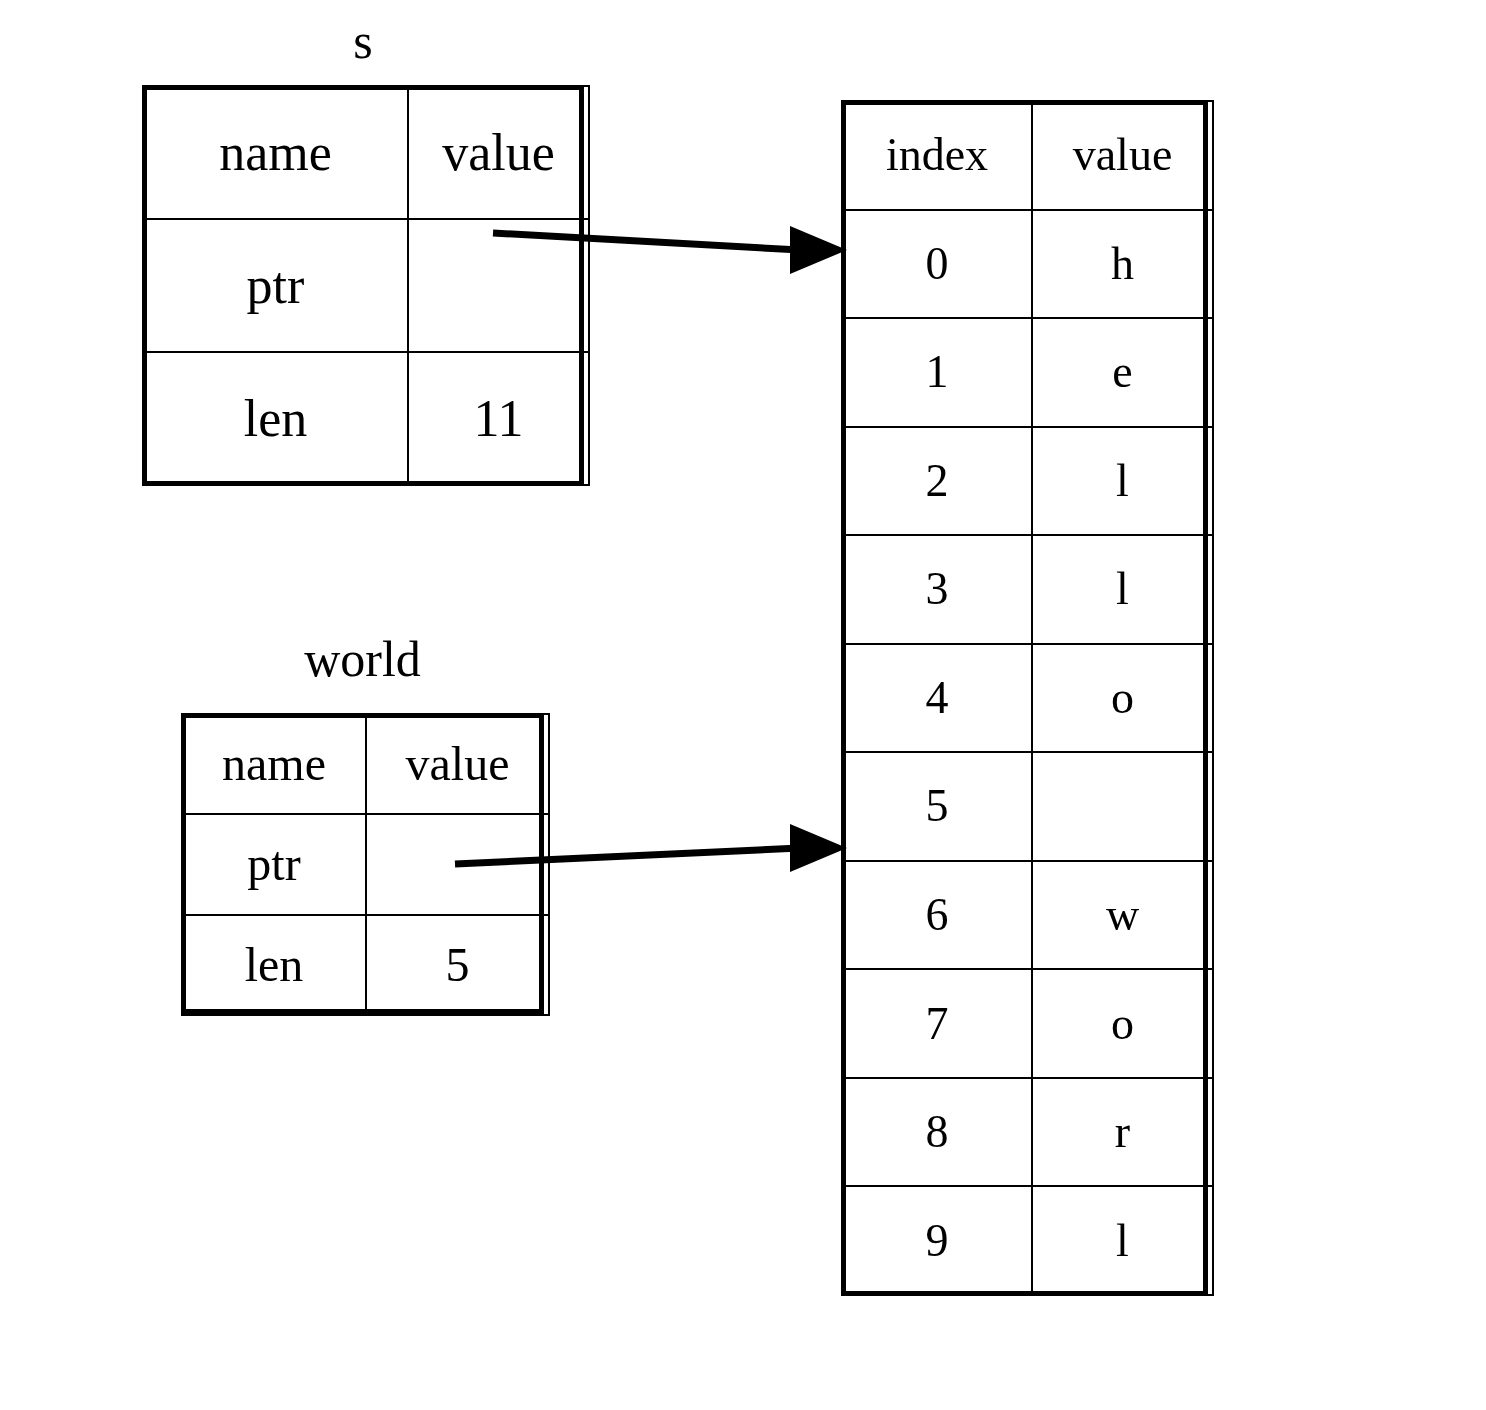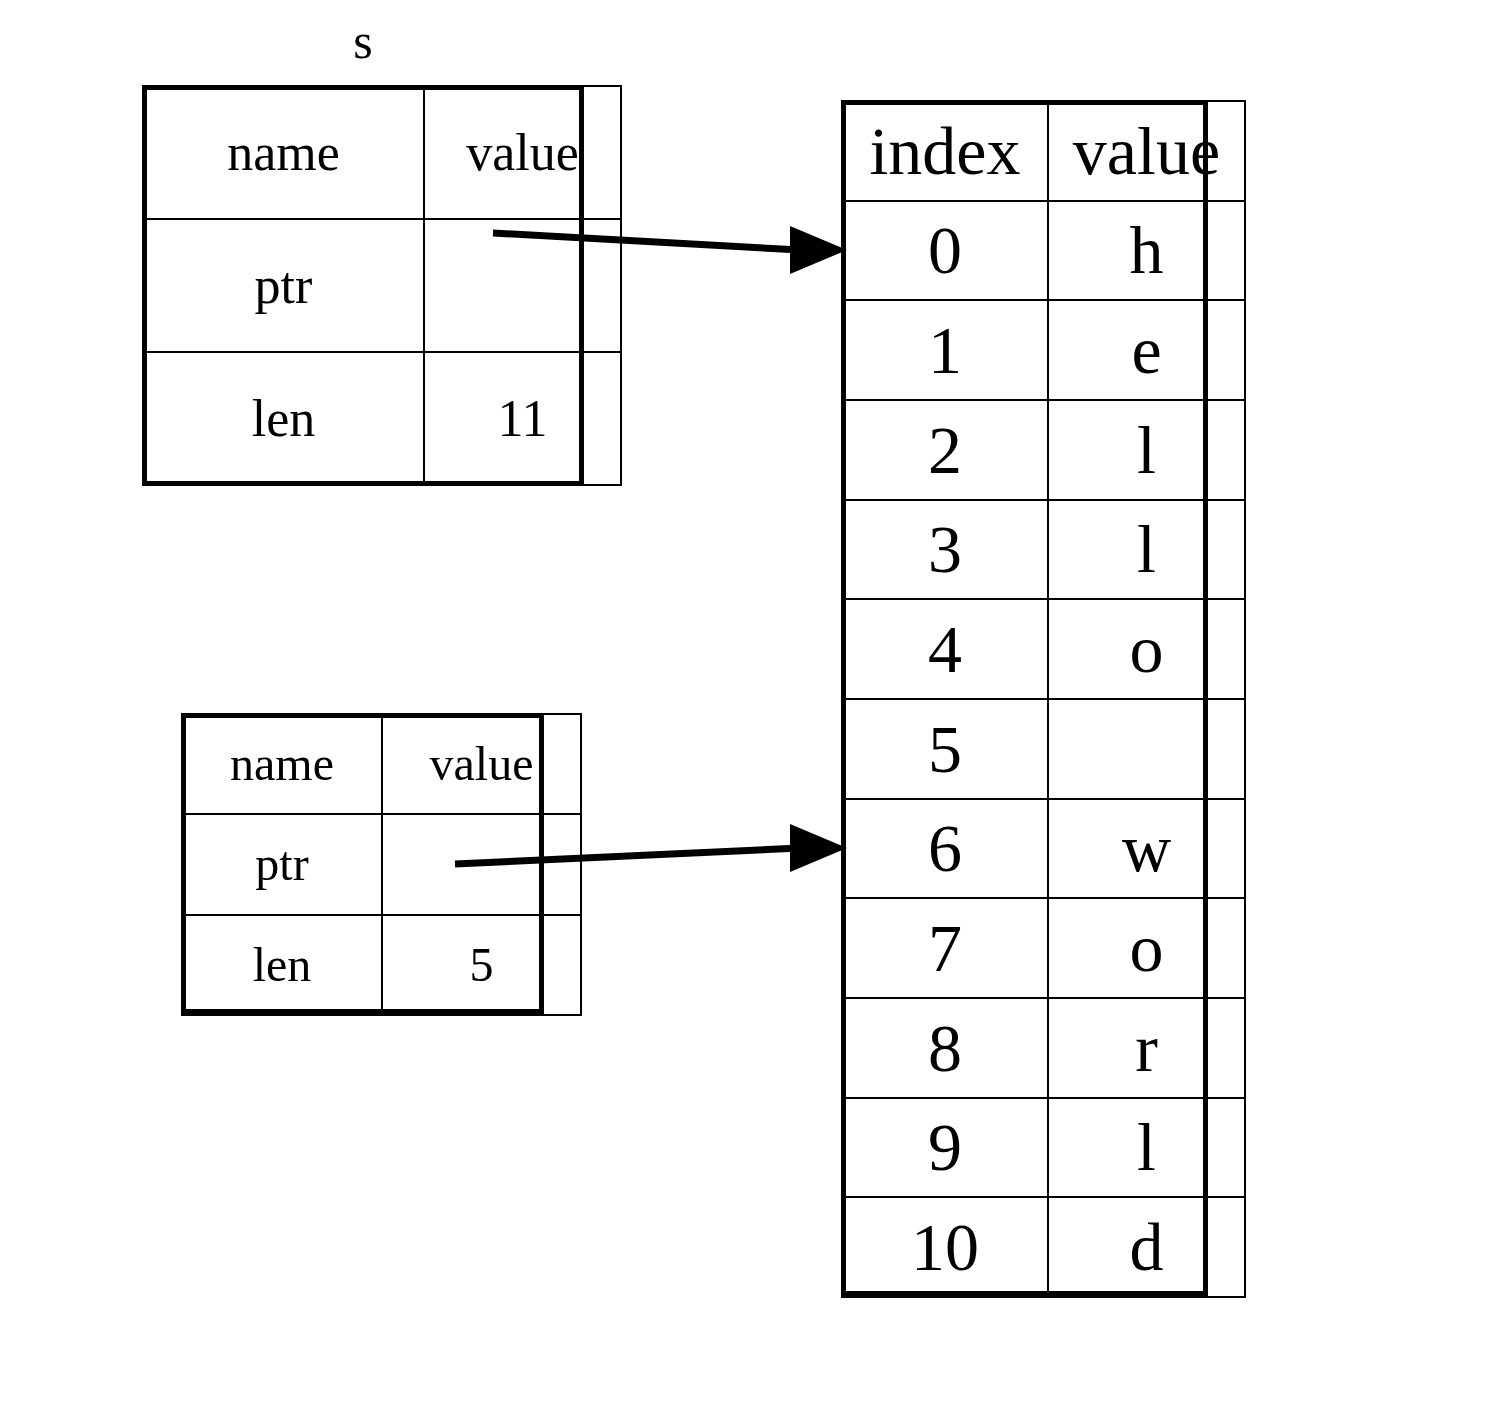--- a/index.html
+++ b/index.html
@@ -24,21 +24,21 @@
   .mem-table {
     position: absolute;
     border-collapse: collapse;
     background: #ffffff;
     table-layout: fixed;
   }
   .mem-table td {
     border: 2px solid #000000;
     text-align: center;
     vertical-align: middle;
-    padding: 8px;
+    padding: 0;
     line-height: 1;
     color: #000000;
     background: #ffffff;
   }
   .outer-frame {
     position: absolute;
     border: 5px solid #000000;
     box-sizing: border-box;
     pointer-events: none;
   }
@@ -104,21 +104,21 @@
     left: 841px;
     top: 100px;
     width: 367px;
     height: 1196px;
   }
   #buffer-table {
     left: 841px;
     top: 100px;
     width: 367px;
     height: 1196px;
-    font-size: 68px;
+    font-size: 46px;
   }
   #buffer-table td.col-index { width: 188px; }
   #buffer-table td.col-value { width: 179px; }
   #buffer-table tr { height: 99.67px; }
 
   
   #arrow-layer {
     position: absolute;
     left: 0;
     top: 0;
@@ -145,20 +145,21 @@
         <td class="col-value"></td>
       </tr>
       <tr>
         <td class="col-name">len</td>
         <td class="col-value">11</td>
       </tr>
     </tbody>
   </table>
   <div class="outer-frame" id="s-frame"></div>
 
+  <div class="struct-title" id="world-title">world</div>
 
   <table class="mem-table" id="world-table">
     <tbody>
       <tr>
         <td class="col-name">name</td>
         <td class="col-value">value</td>
       </tr>
       <tr>
         <td class="col-name">ptr</td>
         <td class="col-value"></td>
@@ -209,24 +210,20 @@
           <td class="col-index">7</td>
           <td class="col-value">o</td>
         </tr>
         <tr>
           <td class="col-index">8</td>
           <td class="col-value">r</td>
         </tr>
         <tr>
           <td class="col-index">9</td>
           <td class="col-value">l</td>
-        </tr>
-        <tr>
-          <td class="col-index">10</td>
-          <td class="col-value">d</td>
         </tr>
       </tbody>
   </table>
   <div class="outer-frame" id="buffer-frame"></div>
 
   <svg id="arrow-layer" viewBox="0 0 1486 1410">
 
     <g>
       <path d="M 493 233 L 800 250" stroke="#000000" stroke-width="7" fill="none"></path>
       <polygon points="847,250 790,226 790,274" fill="#000000"></polygon>

